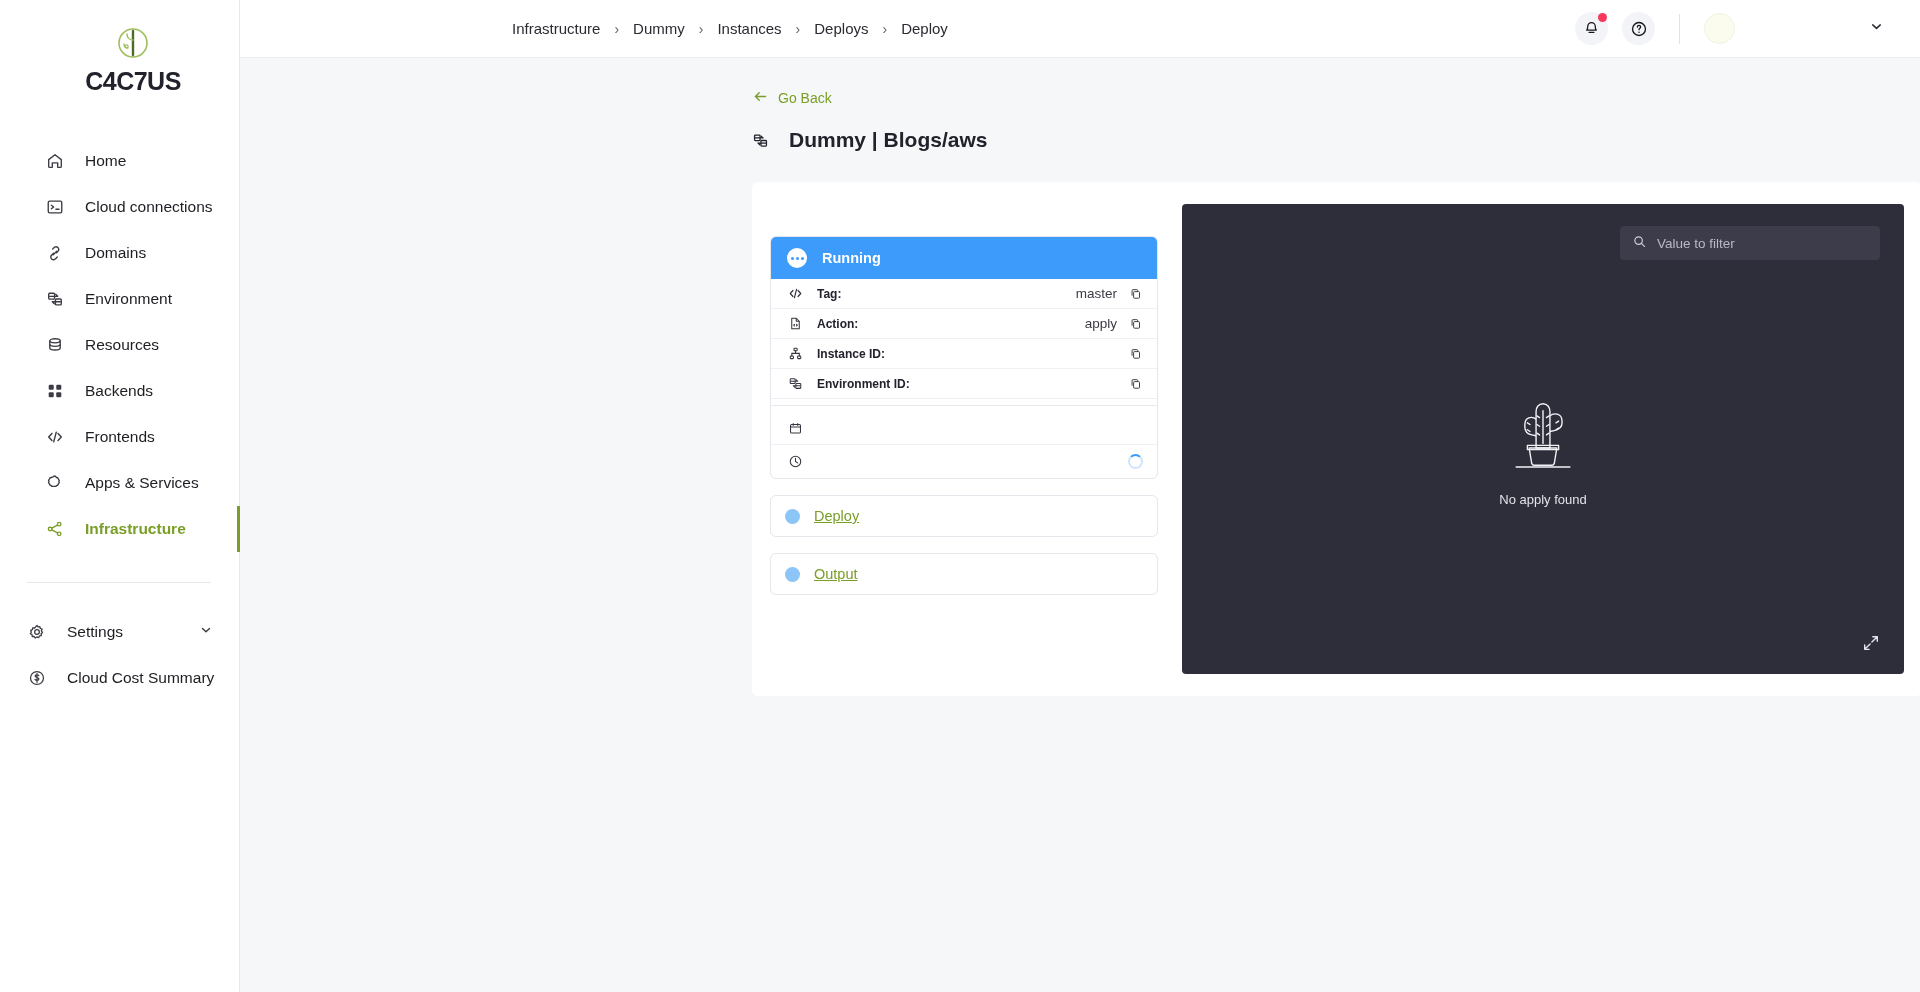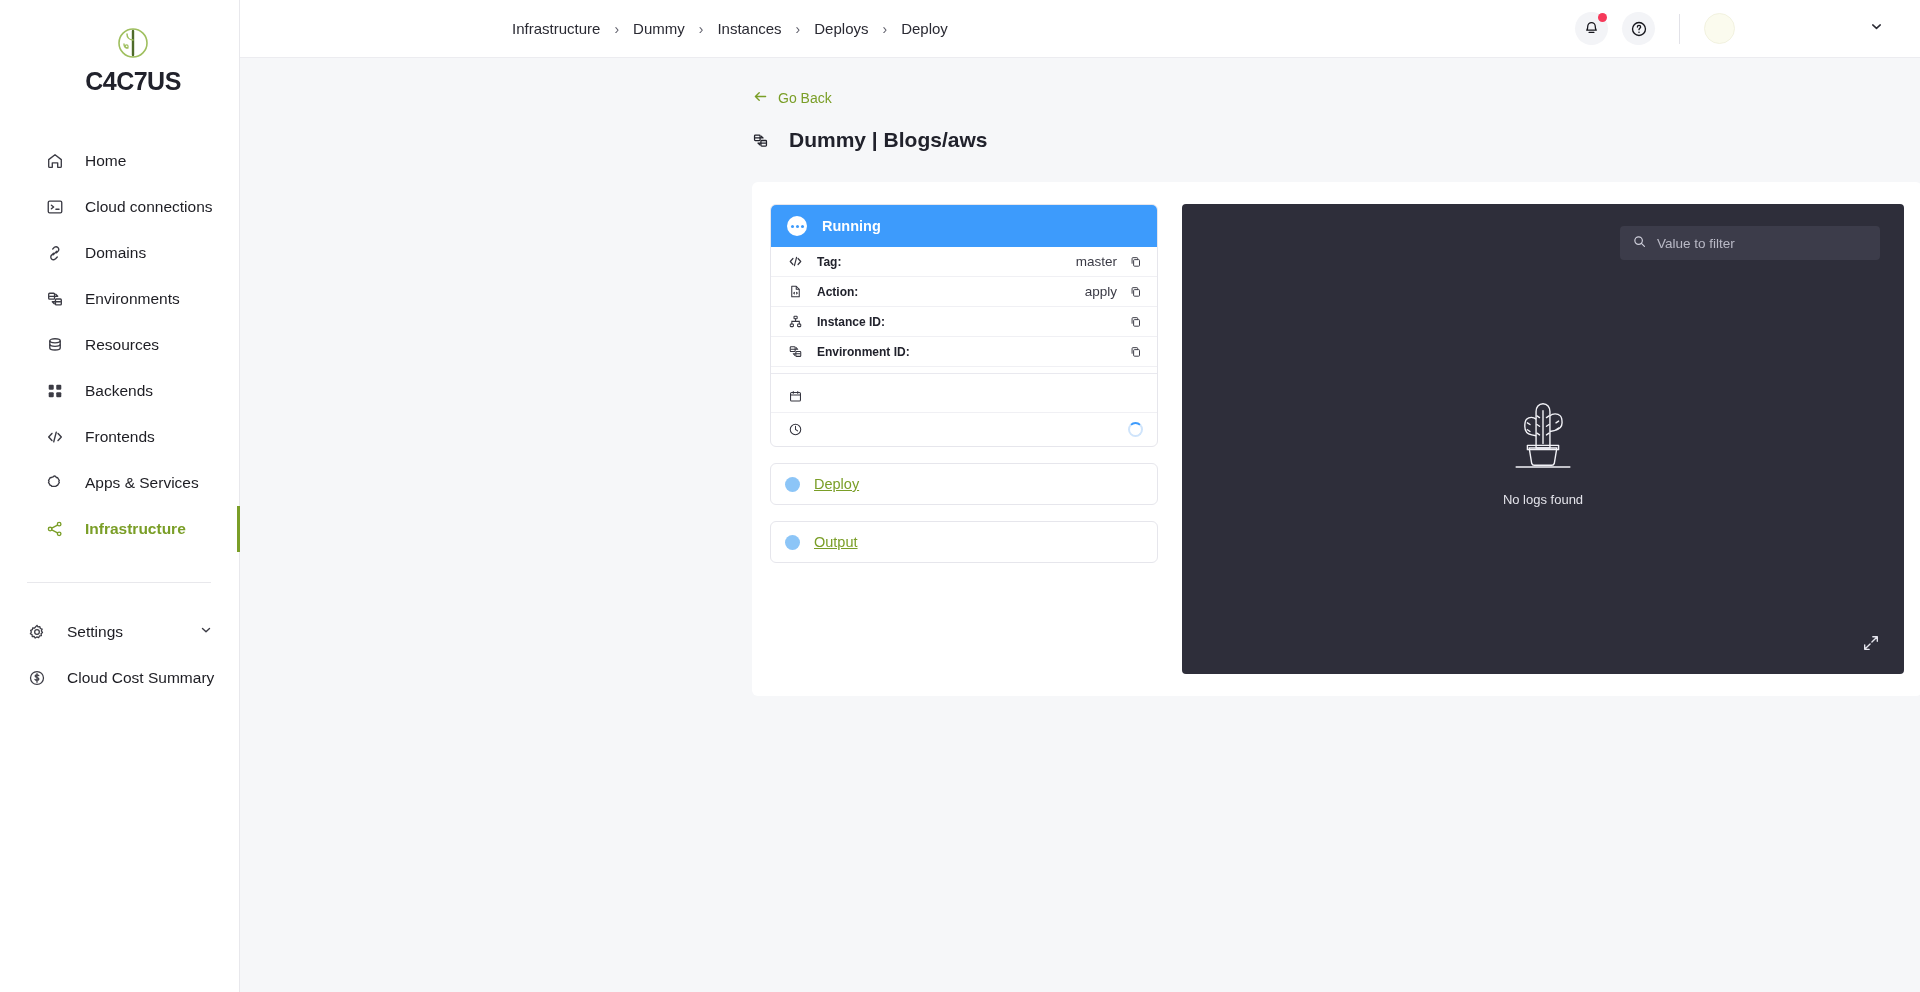--- a/index.html
+++ b/index.html
@@ -108,21 +108,21 @@
 
   .panel {
     margin: 30px 0 0 512px;
     width: 1170px; height: 514px;
     background: #ffffff; border-radius: 6px;
     display: flex; gap: 24px;
     padding: 22px 18px;
   }
 
   
-  .left-col { width: 388px; flex: 0 0 388px; }
+  .left-col { width: 388px; flex: 0 0 388px; margin-top: 32px; }
   .status-card {
     border: 1px solid #e6e6ec; border-radius: 6px;
     overflow: hidden; background: #fff;
   }
   .status-head {
     background: #3d9bfc; height: 42px;
     display: flex; align-items: center; gap: 15px;
     padding-left: 16px;
   }
   .status-dotcircle {
@@ -249,21 +249,21 @@
       </div>
 
       <div class="nav-item">
         <span class="ico">
           <svg viewBox="0 0 20 20" width="18" height="18" fill="none" stroke="currentColor" stroke-width="1.5">
             <path d="M4 7h9l-2.2-2.2M16 13H7l2.2 2.2" stroke-linecap="round" stroke-linejoin="round"></path>
             <rect x="3" y="3.6" width="6.5" height="6.5" rx="1"></rect>
             <rect x="10.5" y="10" width="6.5" height="6.5" rx="1"></rect>
           </svg>
         </span>
-        <span>Environments</span>
+        <span>Environment</span>
       </div>
 
       <div class="nav-item">
         <span class="ico">
           <svg viewBox="0 0 20 20" width="18" height="18" fill="none" stroke="currentColor" stroke-width="1.5">
             <ellipse cx="10" cy="5.3" rx="5.8" ry="2.3"></ellipse>
             <path d="M4.2 5.3v4c0 1.3 2.6 2.3 5.8 2.3s5.8-1 5.8-2.3v-4"></path>
             <path d="M4.2 9.3v4c0 1.3 2.6 2.3 5.8 2.3s5.8-1 5.8-2.3v-4"></path>
           </svg>
         </span>
@@ -540,21 +540,21 @@
                 <path d="M45 22c-5 0-8 4-8 9v42h16V31c0-5-3-9-8-9z" stroke-linejoin="round"></path>
                 <path d="M37 40c-3-3-8-3-11 0-2 2-2 5-2 8 0 5 3 9 8 10l5 1" stroke-linejoin="round"></path>
                 <path d="M53 36c3-3 9-3 12 0 2 2 2 5 2 8 0 5-4 8-9 9l-5 1" stroke-linejoin="round"></path>
                 <path d="M45 30v38M41 38l-3-2M41 48l-3-2M41 58l-3-2M49 38l3-2M49 48l3-2M49 58l3-2" stroke-linecap="round"></path>
                 <path d="M30 46l-3-2M30 54l-3-2M60 44l3-2M60 52l3-2" stroke-linecap="round"></path>
                 <path d="M29 73h32l-3 18a3 3 0 01-3 2H35a3 3 0 01-3-2z" stroke-linejoin="round"></path>
                 <path d="M27 70h36v5H27z" stroke-linejoin="round"></path>
                 <path d="M14 95h62" stroke-linecap="round"></path>
               </svg>
             </span>
-            <span class="empty-text">No logs found</span>
+            <span class="empty-text">No apply found</span>
           </div>
 
           <span class="expand-btn">
             <svg viewBox="0 0 20 20" width="18" height="18" fill="none" stroke="currentColor" stroke-width="1.5">
               <path d="M12 3h5v5M17 3l-6 6M8 17H3v-5M3 17l6-6" stroke-linecap="round" stroke-linejoin="round"></path>
             </svg>
           </span>
         </div>
 
       </section>

